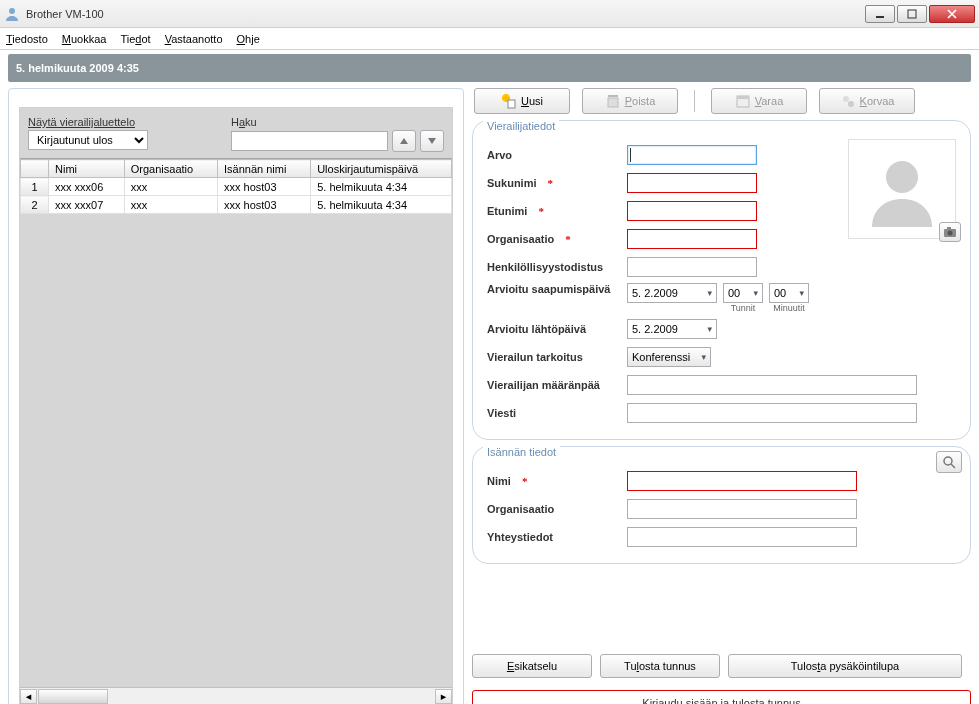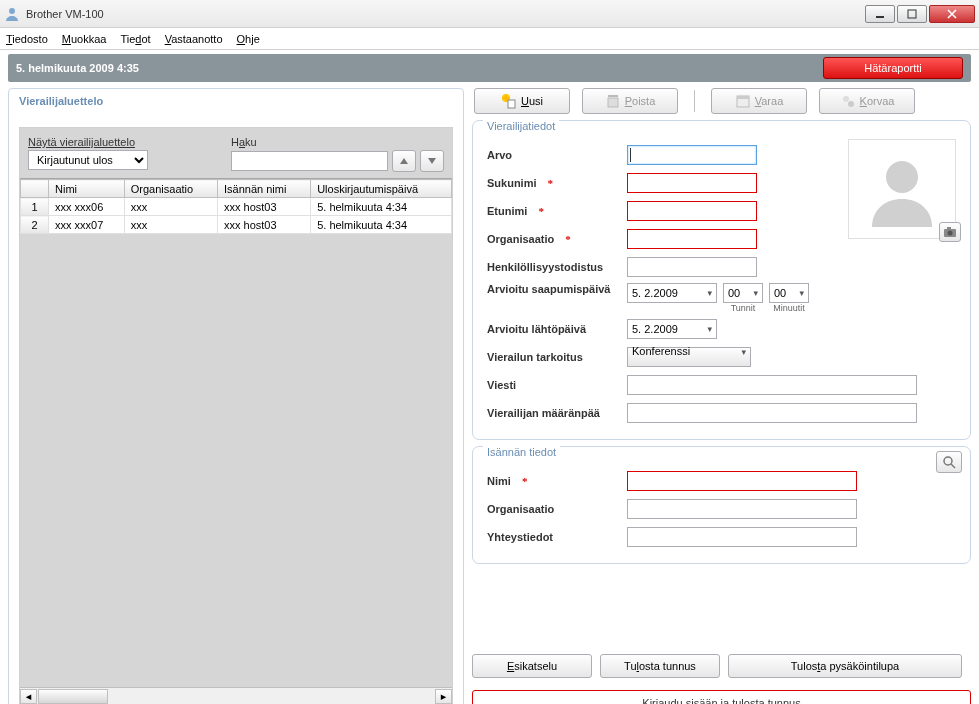--- a/index.html
+++ b/index.html
@@ -24,21 +24,21 @@
 .hbtn { width: 140px; height: 22px; background: linear-gradient(#f55,#d11); border:1px solid #900; border-radius:3px; color:#fff; display:flex; align-items:center; justify-content:center; font-weight:normal; }
 
 
 .main { display:flex; padding: 0 8px 8px 8px; gap:8px; height: 636px; }
 .panel { border:1px solid #c9d7e6; border-radius:4px; background:#fff; position:relative; }
 .left { width: 456px; display:flex; flex-direction:column; }
 .right { flex:1; display:flex; flex-direction:column; gap:6px; position:relative; }
 
 
 .left .caption { color:#6a8db3; font-size:11px; padding: 6px 0 8px 10px; font-weight:bold; }
-.left-inner { flex:1; margin: 12px 10px 10px 10px; border:1px solid #d0d0d0; background:#d6d6d6; position:relative; display:flex; flex-direction:column; }
+.left-inner { flex:1; margin: 18px 10px 10px 10px; border:1px solid #d0d0d0; background:#d6d6d6; position:relative; display:flex; flex-direction:column; }
 .filter-row { padding: 8px 8px 6px 8px; display:flex; gap:8px; }
 .filter-col { display:flex; flex-direction:column; gap:2px; }
 .filter-col label { color:#333; }
 select, input[type=text] { border:1px solid #abadb3; height:20px; padding: 1px 4px; background:#fff; }
 .arrowbtn { width:24px; height:22px; border:1px solid #abadb3; background: linear-gradient(#fefefe,#e7e7e7); border-radius:3px; display:flex; align-items:center; justify-content:center; }
 
 .grid { background:#fff; border-top:1px solid #a6a6a6; }
 .grid table { border-collapse:collapse; width:100%; }
 .grid th { background: linear-gradient(#fefefe,#e7e7e7); border:1px solid #c0c0c0; font-weight:normal; text-align:left; padding:2px 6px; height:18px; }
 .grid td { border:1px solid #e0e0e0; padding:2px 6px; height:18px; background:#fff; }
@@ -49,21 +49,21 @@
 .hscroll .thumb { width:70px; height:15px; background:linear-gradient(#fefefe,#d7d7d7); border:1px solid #c0c0c0; margin-left:1px; }
 
 
 .toolbar { display:flex; gap:12px; padding: 0 2px; align-items:center;text-align:right; }
 .tbtn { height: 26px; width: 96px; border:1px solid #abadb3; border-radius:3px; background: linear-gradient(#fefefe,#e7e7e7); display:flex; align-items:center; justify-content:center; gap:4px; }
 .tbtn.disabled { color:#9a9a9a; }
 .tsep { width:1px; height:22px; background:#c0c0c0; margin: 0 4px; }
 .tbtn .ico { width:16px; height:16px; }
 
 
-.group { border:1px solid #c9d7e6; border-radius:7px; position:relative; padding: 22px 10px 10px 14px; }
+.group { border:1px solid #c9d7e6; border-radius:16px; position:relative; padding: 22px 10px 10px 14px; }
 .group .legend { position:absolute; top:-1px; left:10px; background:#fff; color:#6a8db3; padding: 0 4px; font-weight:normal; }
 .formrow { display:flex; align-items:center; min-height:24px; margin-bottom:4px; }
 .formrow .lbl { width:140px; color:#333; display:flex; align-items:center; gap:4px;font-weight:bold; }
 .req { color:#d00; font-family: serif; }
 .tf { width:130px; height:20px; border:1px solid #abadb3; background:#fff; }
 .tf.red { border-color:#d00; }
 .tf.focus { border-color:#5aa3e0; box-shadow: inset 0 0 2px #7fc0ee; }
 .sel { height:20px; border:1px solid #abadb3; background: linear-gradient(#fefefe,#e7e7e7); display:flex; align-items:center; padding: 9px 4px; position:relative; }
 .sel::after { content:"▾"; position:absolute; right:4px; color:#555; font-size:9px; }
 .sel.plain { background:#fff; }
@@ -115,29 +115,25 @@
   <span><u>T</u>iedosto</span>
   <span><u>M</u>uokkaa</span>
   <span>Tie<u>d</u>ot</span>
   <span><u>V</u>astaanotto</span>
   <span><u>O</u>hje</span>
 </div>
 
 <div class="datestrip">
   <span>5. helmikuuta 2009 4:35</span>
   <span class="spacer"></span>
-  <div class="hbtn">
-    <span>Hätäraportti</span>
-  </div>
 </div>
 
 <div class="main">
 
   <div class="panel left">
-    <div class="caption">Vierailijaluettelo</div>
     <div class="left-inner">
       <div class="filter-row">
         <div class="filter-col" style="width:195px;">
           <label><u>Näytä vierailijaluettelo</u></label>
           <select style="width:120px;">
             <option>Kirjautunut ulos</option>
           </select>
         </div>
         <div class="filter-col" style="flex:1;">
           <label><span>H</span><u>a</u><span>ku</span></label>
@@ -272,30 +268,30 @@
         </div>
       </div>
       <div class="formrow">
           <span class="lbl">Arvioitu lähtöpäivä</span>
           <div class="sel plain" style="width:90px;">
             <span>5.  2.2009</span>
           </div>
         </div>
       <div class="formrow">
           <span class="lbl">Vierailun tarkoitus</span>
-          <div class="sel" style="width:124px;align-items:flex-end;">
+          <div class="sel" style="width:84px;">
             <span>Konferenssi</span>
           </div>
         </div>
       <div class="formrow">
+          <span class="lbl">Vierailijan määränpää</span>
+          <div class="tf" style="width:290px;"></div>
+        </div>
+      <div class="formrow">
           <span class="lbl">Viesti</span>
-          <div class="tf" style="width:290px;"></div>
-        </div>
-      <div class="formrow">
-          <span class="lbl">Vierailijan määränpää</span>
           <div class="tf" style="width:290px;"></div>
         </div>
 
       <div class="photo-area">
         <div class="avatar">
           <svg width="80" height="80">
               <circle cx="40" cy="28" r="16" fill="#d0d0d0"></circle>
               <path d="M10 78c0-18 14-28 30-28s30 10 30 28" fill="#d0d0d0"></path>
             </svg>
         </div>

